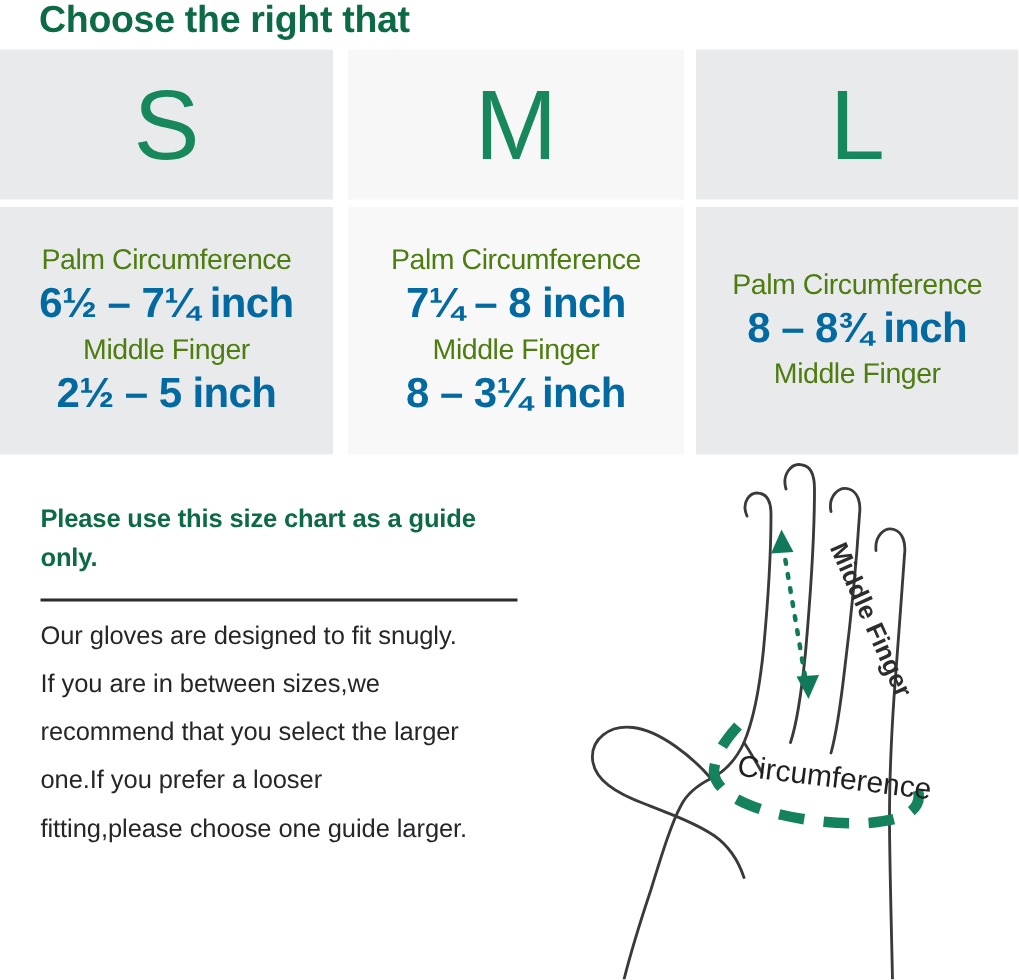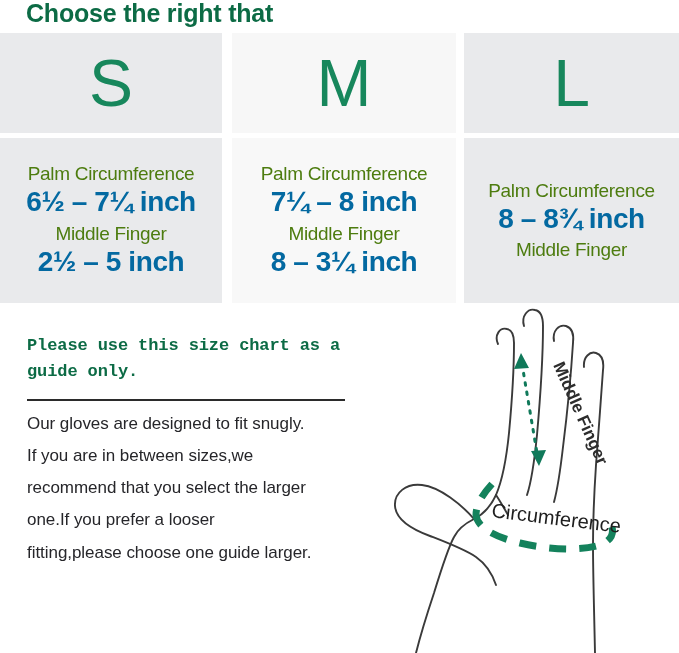--- a/index.html
+++ b/index.html
@@ -102,21 +102,20 @@
     left: 27px;
     top: 333px;
     width: 330px;
   }
   .note-heading {
     font-size: 17px;
     font-weight: bold;
     color: #0c6b45;
     line-height: 1.52;
     letter-spacing: -0.1px;
-    font-family: Liberation Mono, monospace;
   }
   .note-divider {
     margin-top: 14px;
     margin-bottom: 12px;
     width: 318px;
     height: 2px;
     background: #2b2b2b;
   }
   .note-body p {
     margin: 0 0 11px 0;

